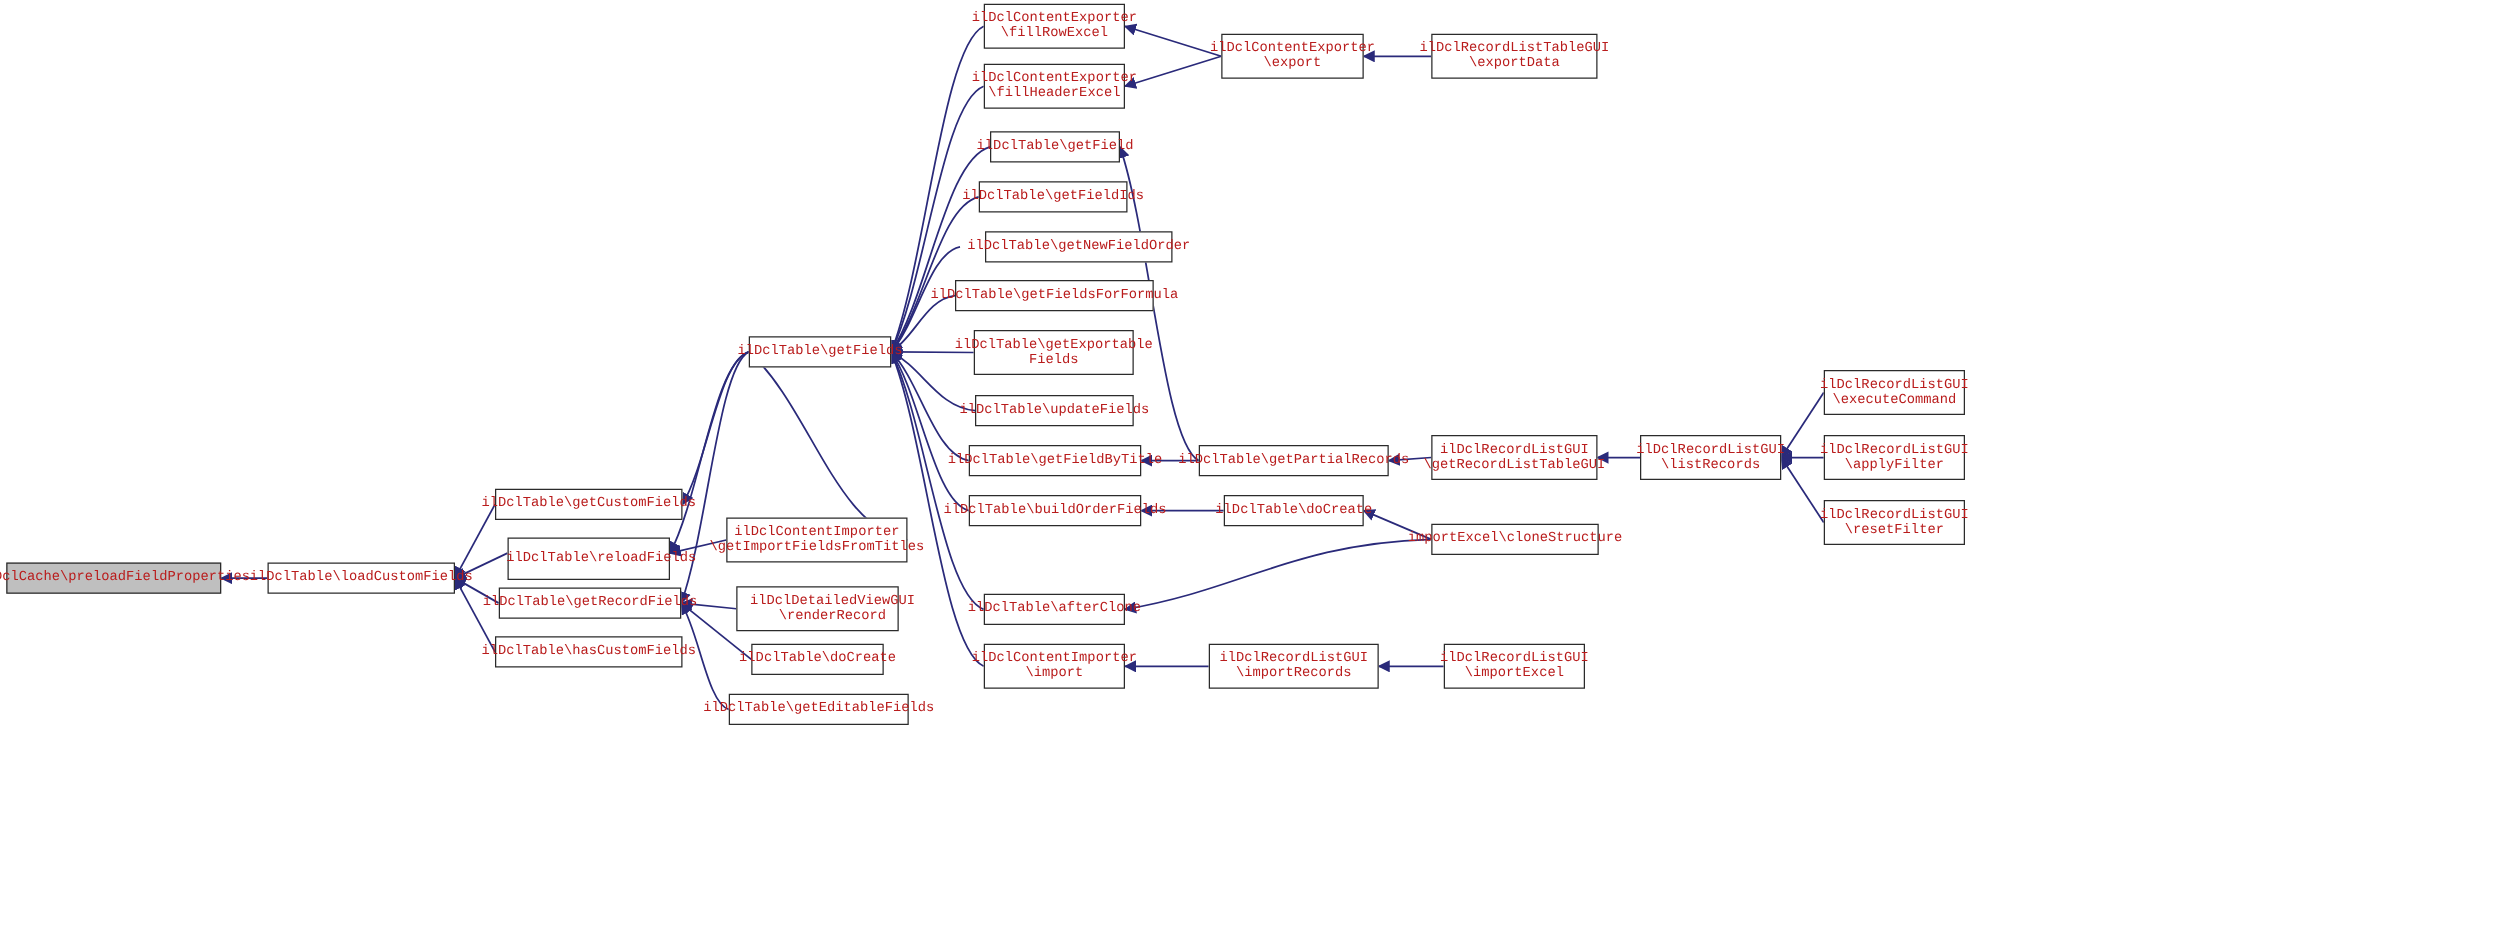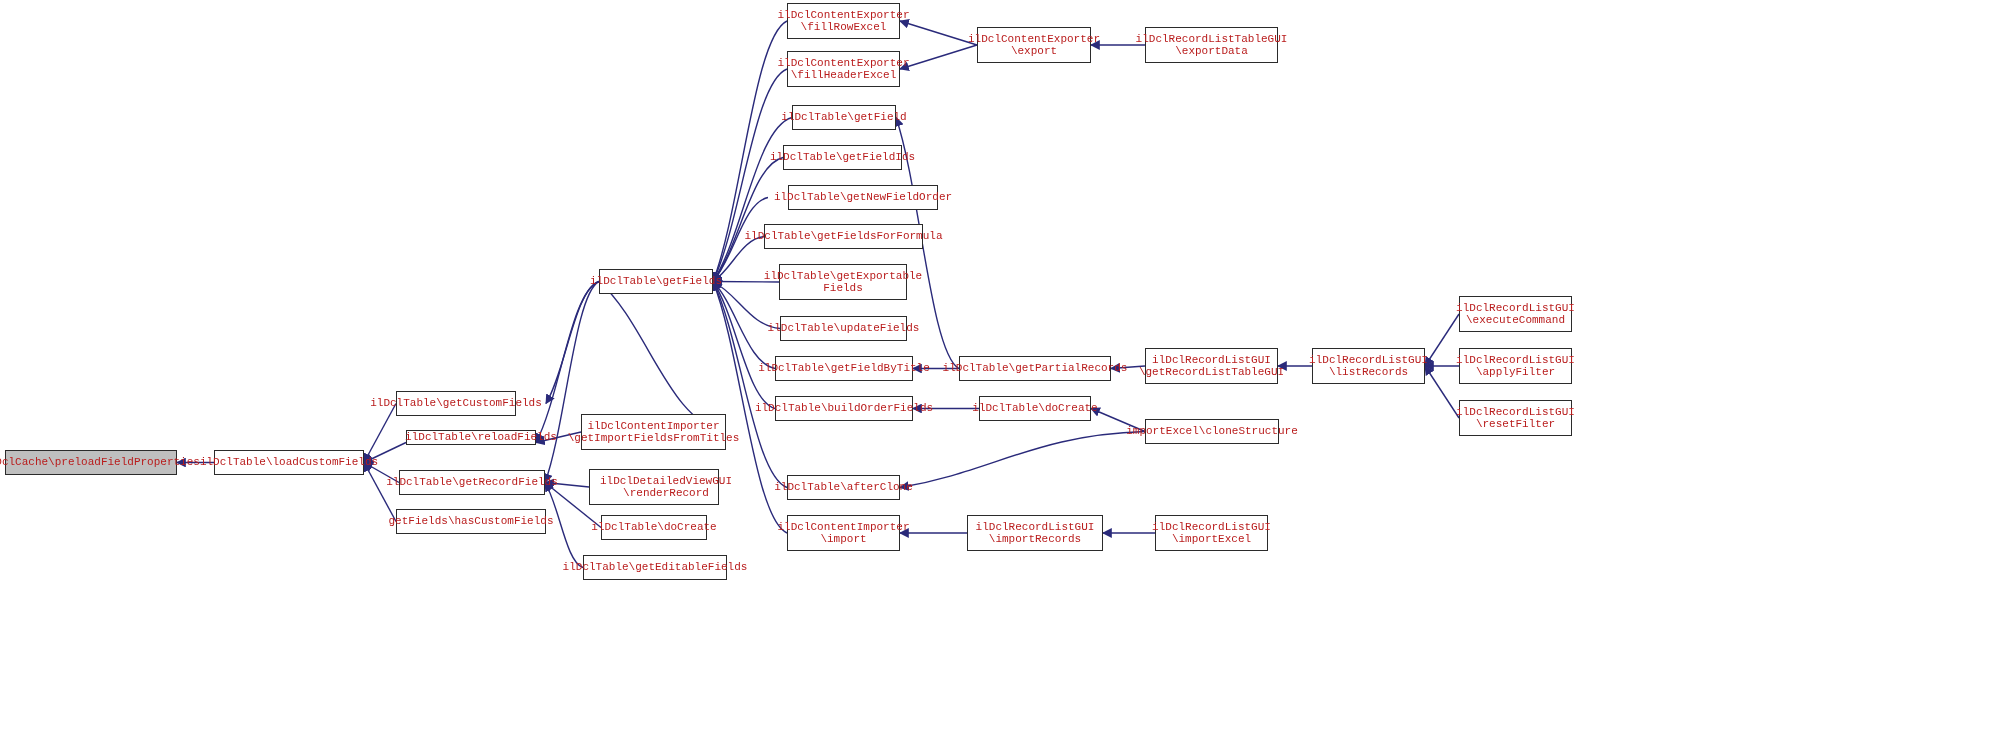--- a/index.html
+++ b/index.html
@@ -66,31 +66,31 @@
         <path d="M 1155 533 L 1103 533" fill="none" stroke="#2a2a7a" stroke-width="1.4" marker-end="url(#arrow)"></path>
       </g>
   </svg>
   <div id="node-layer">
       <div class="node highlight" style="left: 5px; top: 450px; width: 172px; height: 25px;">
         <span class="lbl">ilDclCache\preloadFieldProperties</span>
       </div>
       <div class="node" style="left: 214px; top: 450px; width: 150px; height: 25px;">
         <span class="lbl">ilDclTable\loadCustomFields</span>
       </div>
-      <div class="node" style="left: 396px; top: 391px; width: 120px; height: 25px;">
+      <div class="node" style="left: 396px; top: 391px; width: 150px; height: 25px;">
         <span class="lbl">ilDclTable\getCustomFields</span>
       </div>
-      <div class="node" style="left: 406px; top: 430px; width: 130px; height: 15px; padding-left: 20px;">
+      <div class="node" style="left: 406px; top: 430px; width: 130px; height: 34px; padding-left: 20px;">
         <span class="lbl">ilDclTable\reloadFields</span>
       </div>
       <div class="node" style="left: 399px; top: 470px; width: 146px; height: 25px;">
         <span class="lbl">ilDclTable\getRecordFields</span>
       </div>
       <div class="node" style="left: 396px; top: 509px; width: 150px; height: 25px;">
-        <span class="lbl">getFields\hasCustomFields</span>
+        <span class="lbl">ilDclTable\hasCustomFields</span>
       </div>
       <div class="node" style="left: 599px; top: 269px; width: 114px; height: 25px;">
         <span class="lbl">ilDclTable\getFields</span>
       </div>
       <div class="node" style="left: 581px; top: 414px; width: 145px; height: 36px;">
         <span class="lbl">ilDclContentImporter
 \getImportFieldsFromTitles</span>
       </div>
       <div class="node" style="left: 589px; top: 469px; width: 130px; height: 36px; padding-left: 24px;">
         <span class="lbl">ilDclDetailedViewGUI

